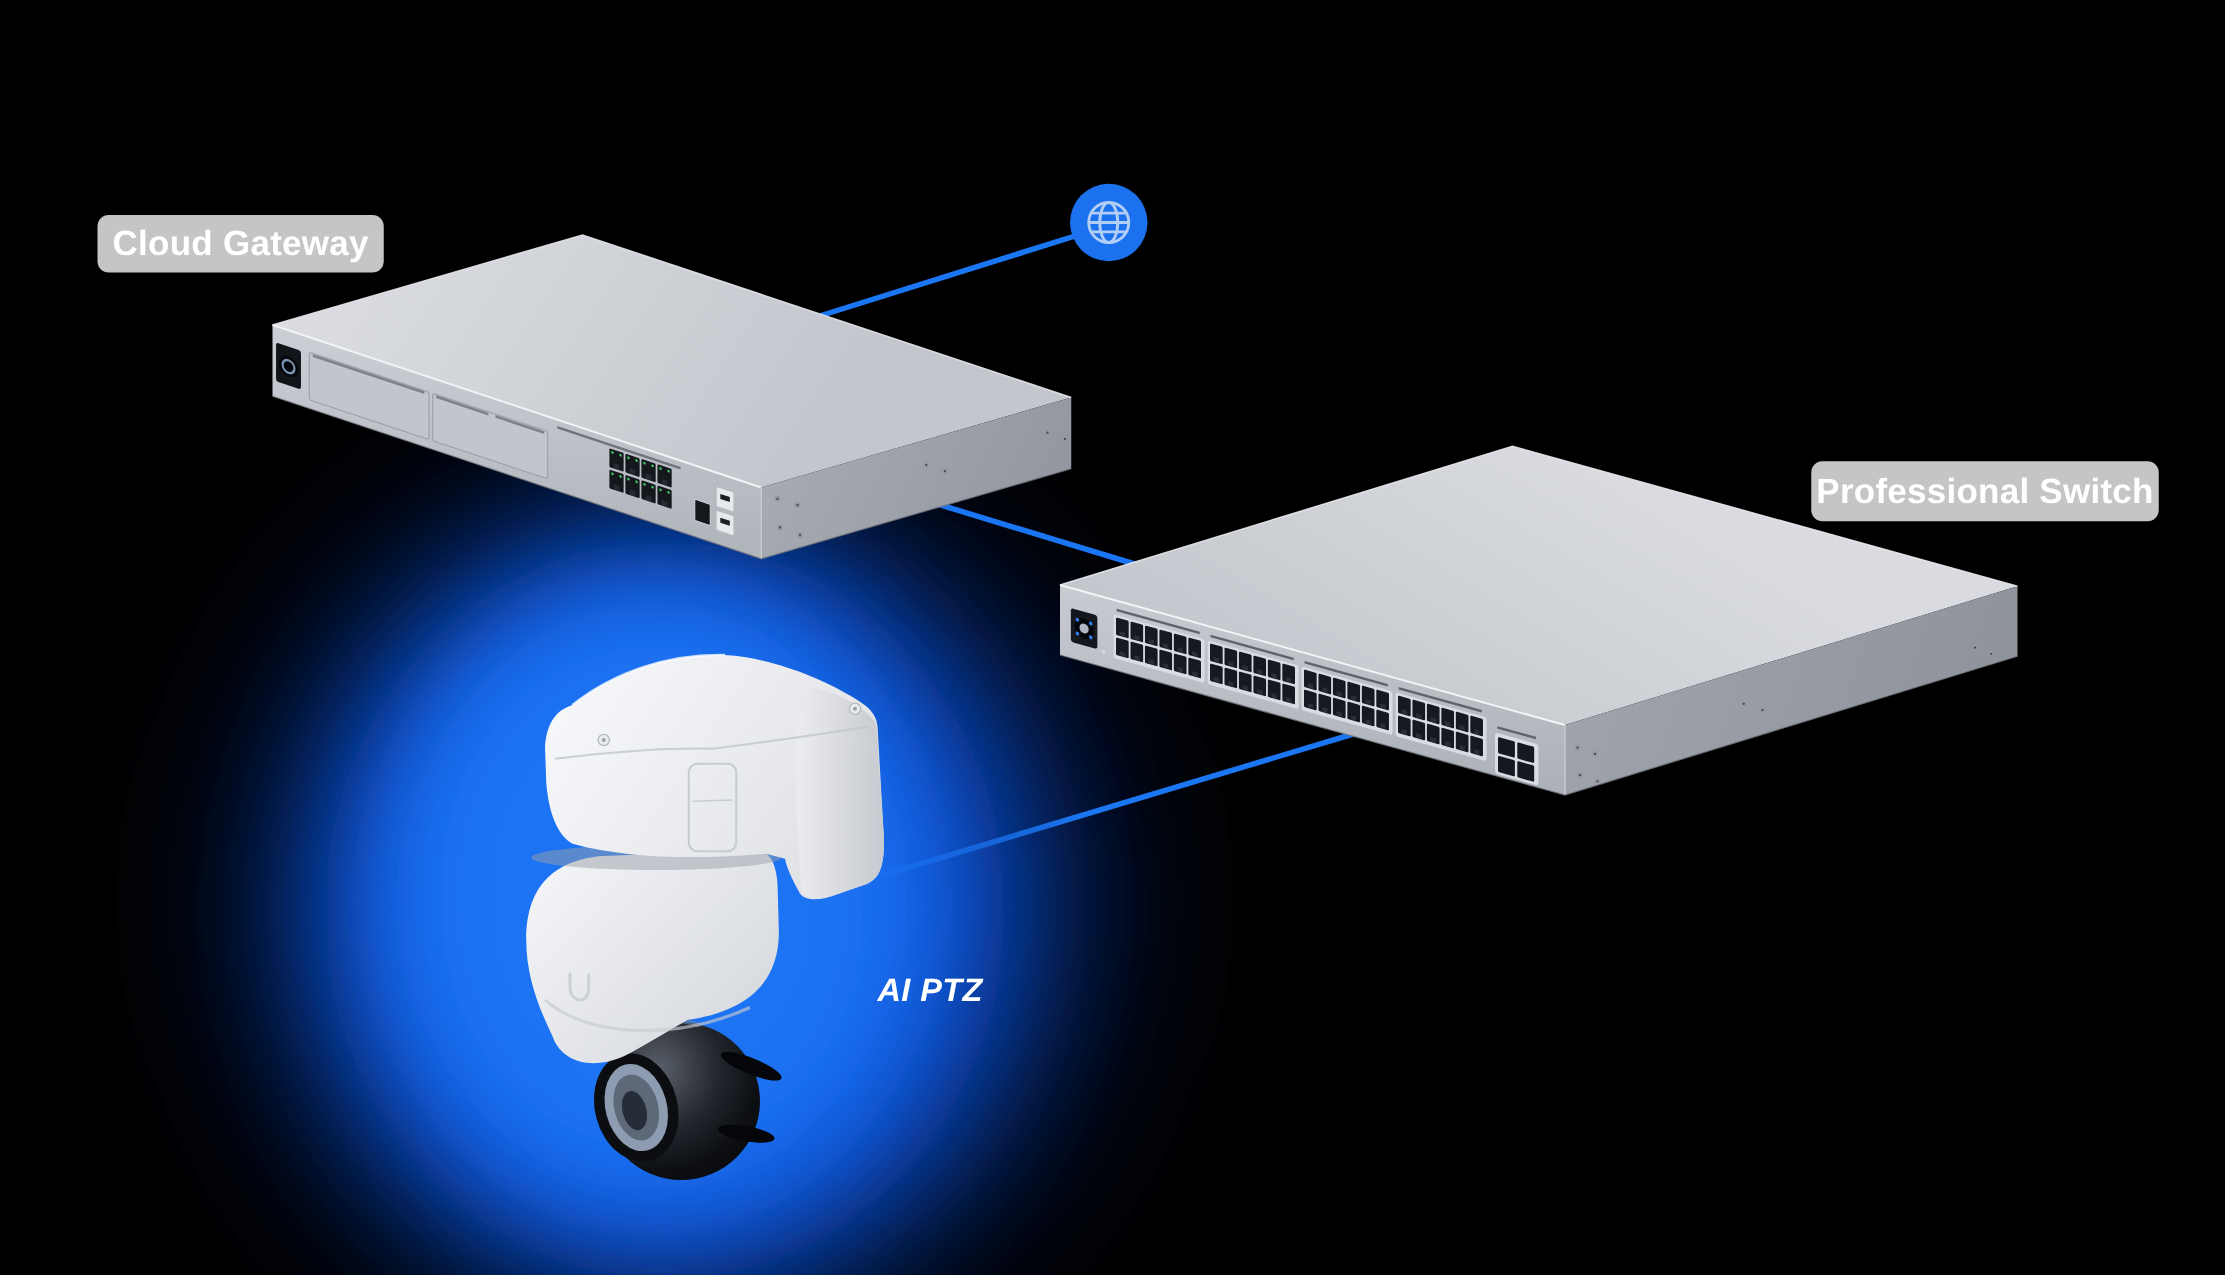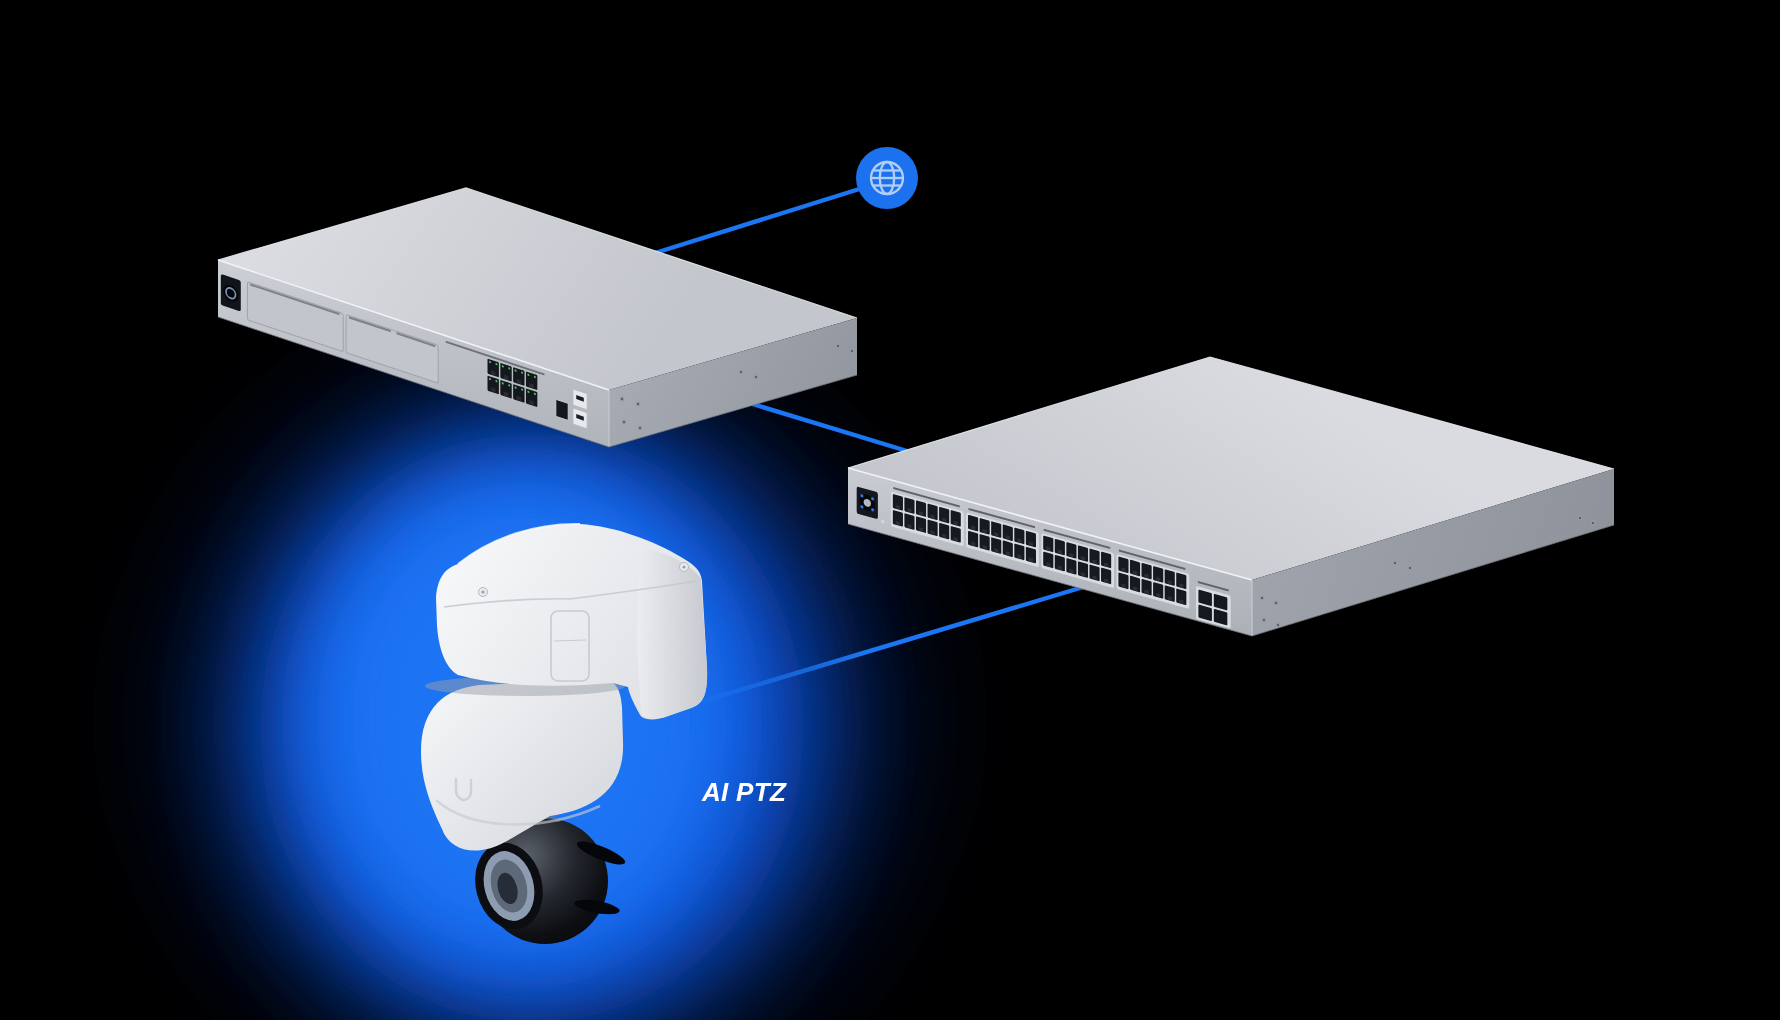--- a/index.html
+++ b/index.html
@@ -285,15 +285,21 @@
       <path d="M458,564 C492,537 536,523 580,524" stroke="#fafbfc" stroke-width="2" fill="none" opacity="0.8"></path>
       <path d="M444,607 C490,601 540,598 570,599 C625,592 672,585 696,581" stroke="#c3c8cf" stroke-width="1.6" fill="none" opacity="0.85"></path>
       <rect x="551" y="611" width="38" height="70" rx="7" fill="none" stroke="#c6cbd2" stroke-width="1.6"></rect>
       <line x1="554" y1="641" x2="586" y2="640" stroke="#c6cbd2" stroke-width="1.2"></line>
       <use href="#camscr" x="483" y="592"></use>
       <use href="#camscr" x="684" y="567"></use>
     </g>
   </g>
 </svg>
 
+<div class="pill pill-gateway">
+  <span>Cloud Gateway</span>
+</div>
+<div class="pill pill-switch">
+  <span>Professional Switch</span>
+</div>
 <div class="ptz-label">AI PTZ</div>
 
 </div>
 
 </body></html>

